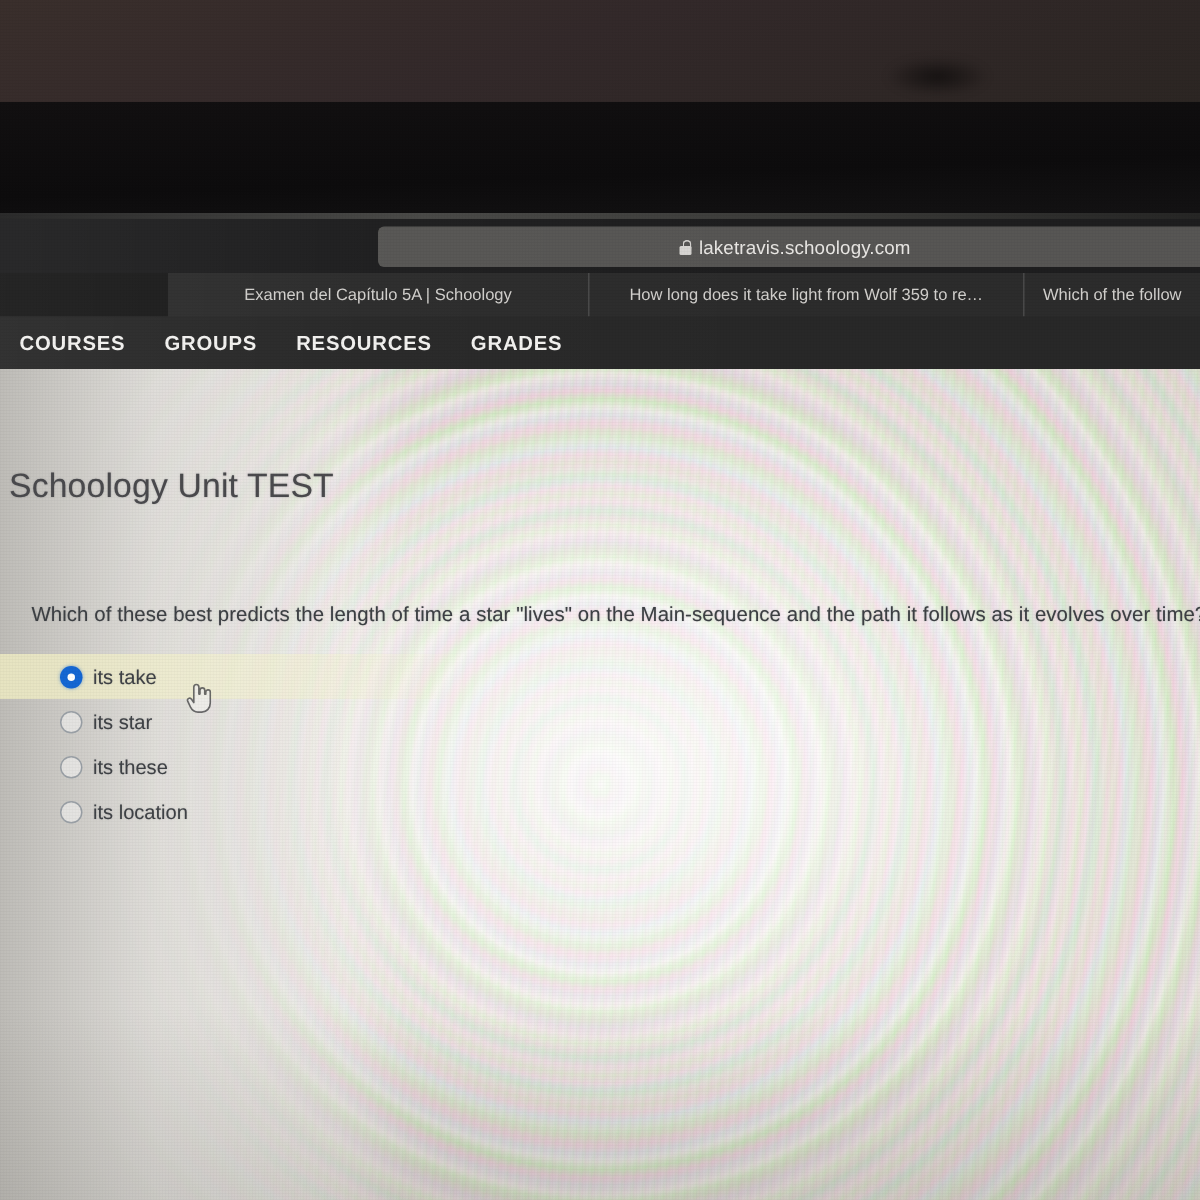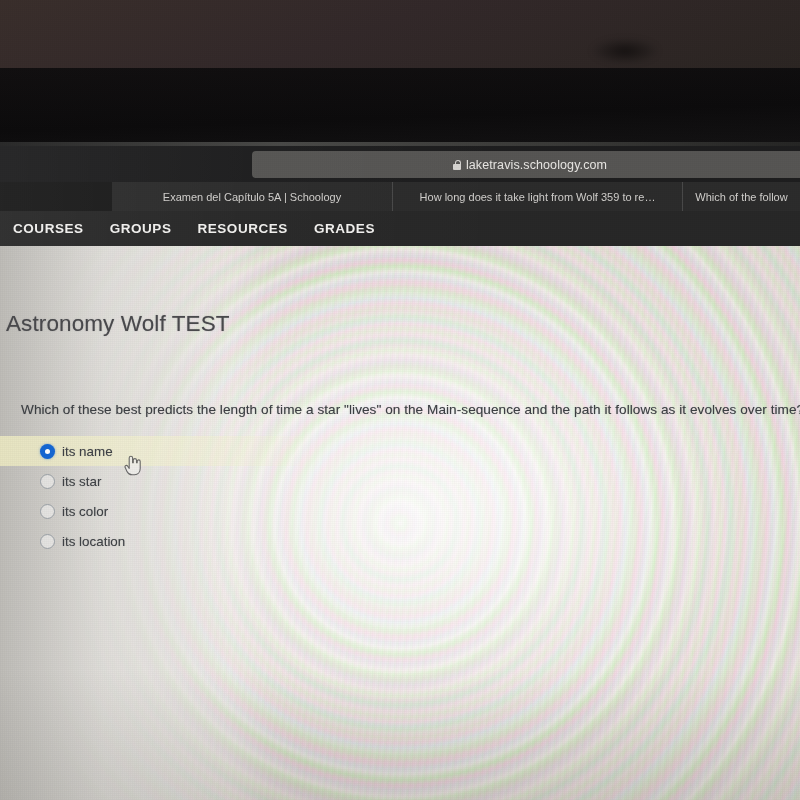--- a/index.html
+++ b/index.html
@@ -386,39 +386,39 @@
       <div class="ring m2"></div>
     </div>
     <div class="moire-h"></div>
     <div class="moire-fade"></div>
     <div class="moire-mask-left"></div>
     <div class="vignette-left"></div>
     <div class="vignette-bottom"></div>
 
     <div class="content">
 
-      <div class="page-title">Astronomy Wolf TEST</div>
+      <div class="page-title">Schoology Unit TEST</div>
 
       <div class="question-text">Which of these best predicts the length of time a star "lives" on the Main-sequence and the path it follows as it evolves over time?</div>
 
       <div class="choices">
 
         <div class="choice selected">
           <span class="radio"></span>
-          <span class="choice-label">its name</span>
+          <span class="choice-label">its take</span>
         </div>
 
         <div class="choice">
           <span class="radio"></span>
           <span class="choice-label">its star</span>
         </div>
 
         <div class="choice">
           <span class="radio"></span>
-          <span class="choice-label">its color</span>
+          <span class="choice-label">its these</span>
         </div>
 
         <div class="choice">
           <span class="radio"></span>
           <span class="choice-label">its location</span>
         </div>
 
       </div>
 
     </div>

